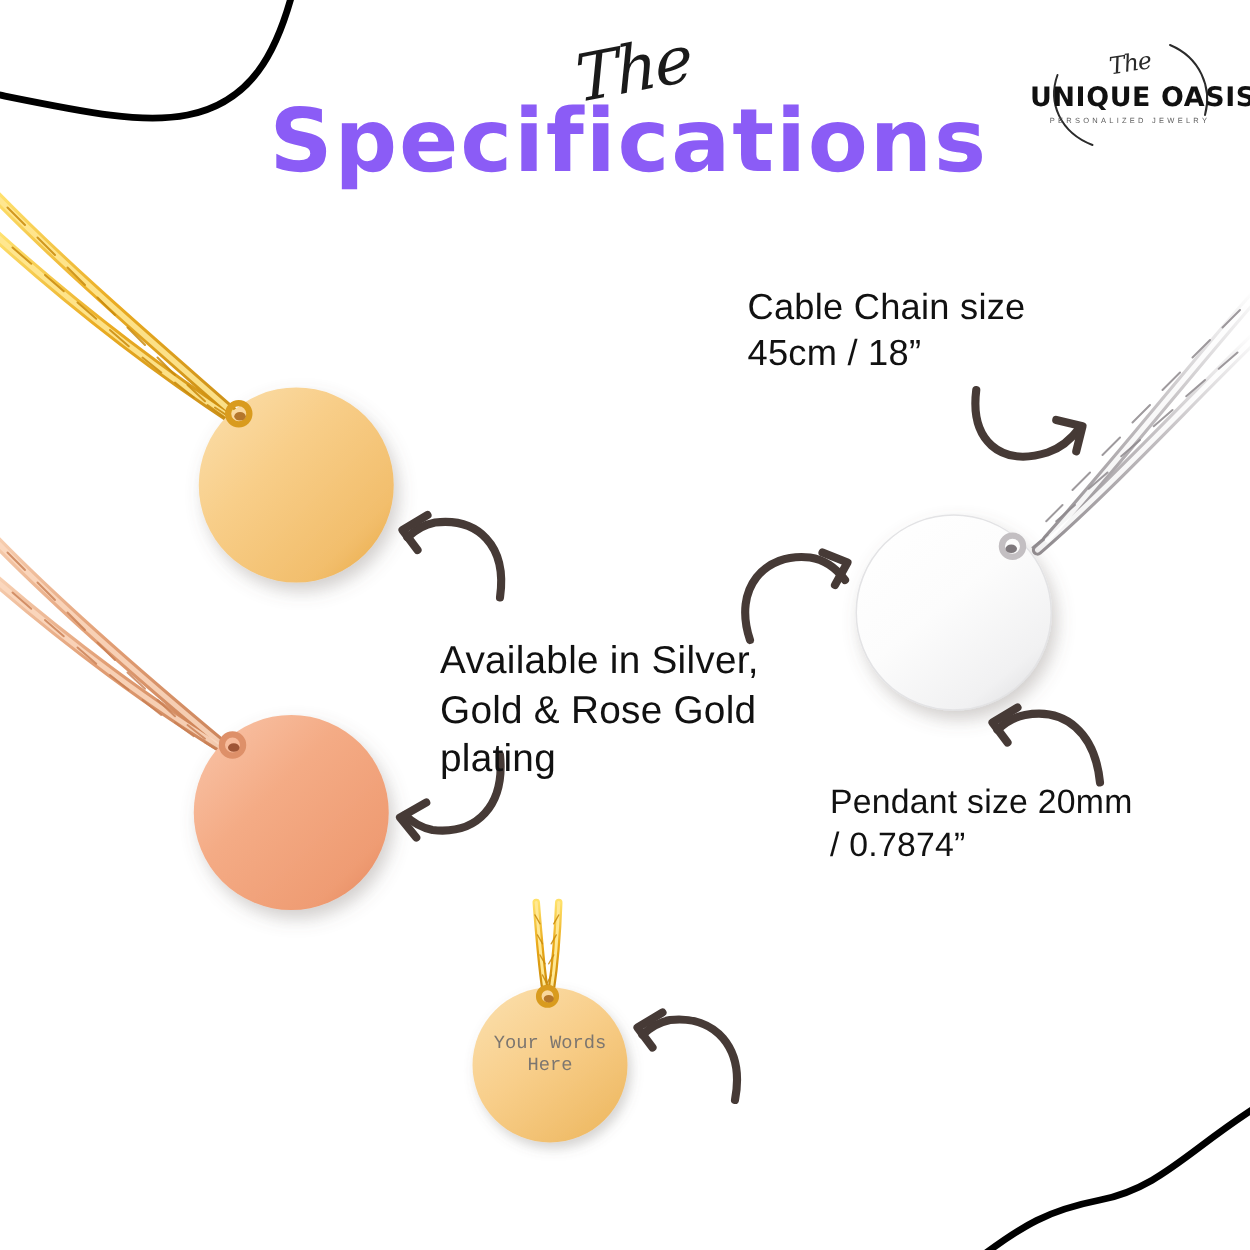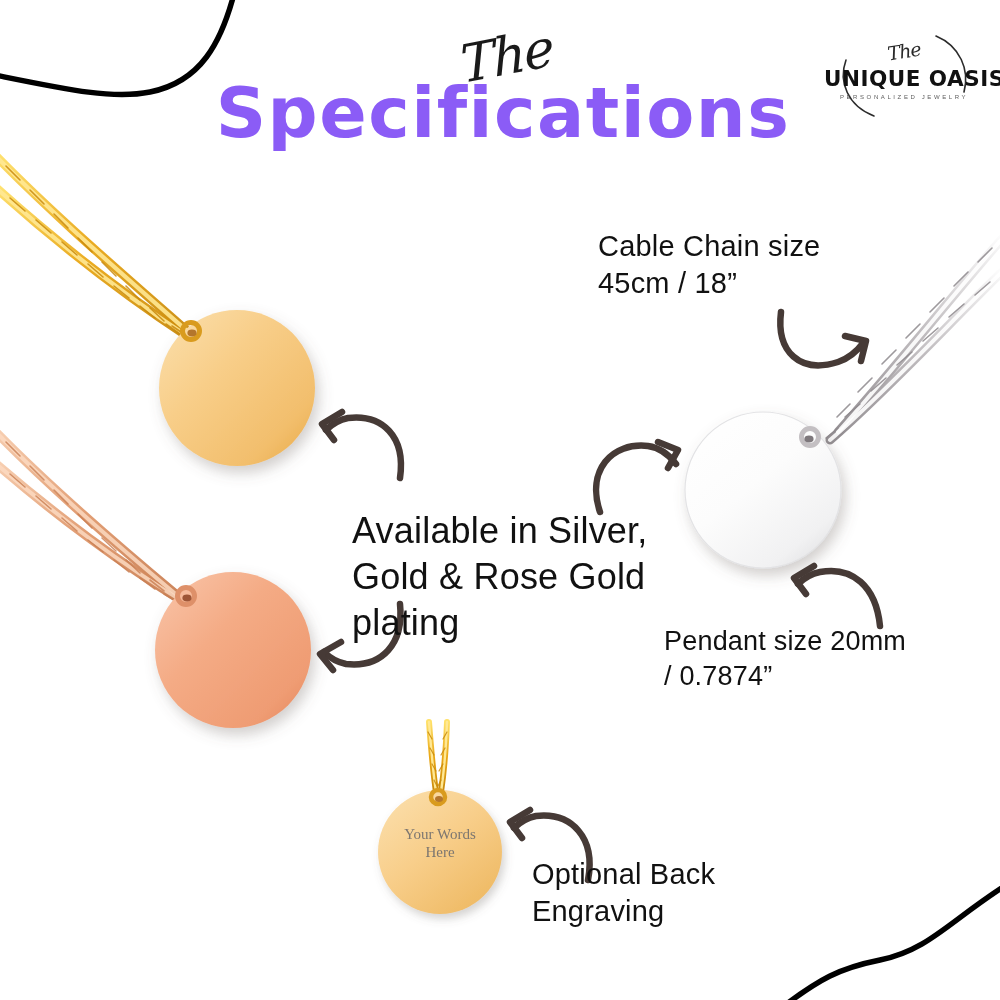--- a/index.html
+++ b/index.html
@@ -96,29 +96,29 @@
     font-family: "Liberation Sans", sans-serif;
     font-weight: 300;
     color: #111111;
     text-align: left;
     line-height: 1.28;
     letter-spacing: 0.2px;
     white-space: pre-line;
     pointer-events: none;
   }
   #note-chain   { left: 598px; top: 228px; width: 296px; font-size: 29px; }
-  #note-plating { left: 352px; top: 508px; width: 300px; font-size: 36px; }
+  #note-plating { left: 352px; top: 508px; width: 300px; font-size: 31px; }
   #note-pendant { left: 664px; top: 624px; width: 330px; font-size: 27px; }
   #note-engrave { left: 532px; top: 856px; width: 256px; font-size: 29px; }
 
   
   #engraved-words {
     left: 380px; top: 826px; width: 120px;
     text-align: center;
-    font-family: Liberation Serif, serif;
+    font-family: Liberation Mono, monospace;
     font-size: 15px;
     line-height: 1.18;
     color: #7c7670;
     white-space: pre-line;
     pointer-events: none;
   }
 </style>
 </head>
 <body>
 
@@ -313,19 +313,17 @@
   <div class="abs note" id="note-chain">Cable Chain size
 45cm / 18”</div>
 
   <div class="abs note" id="note-plating">Available in Silver,
 Gold &amp; Rose Gold
 plating</div>
 
   <div class="abs note" id="note-pendant">Pendant size 20mm
 /  0.7874”</div>
 
-  <div class="abs note" id="note-engrave">Optional Back
-Engraving</div>
 
   <div class="abs" id="engraved-words">Your Words
 Here</div>
 
 </div>
 
 </body></html>

